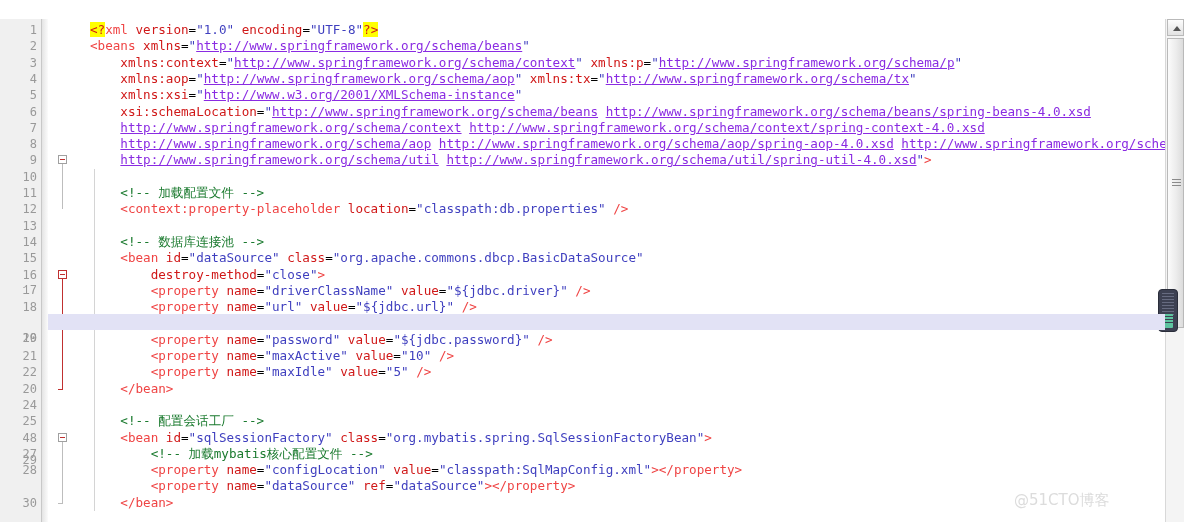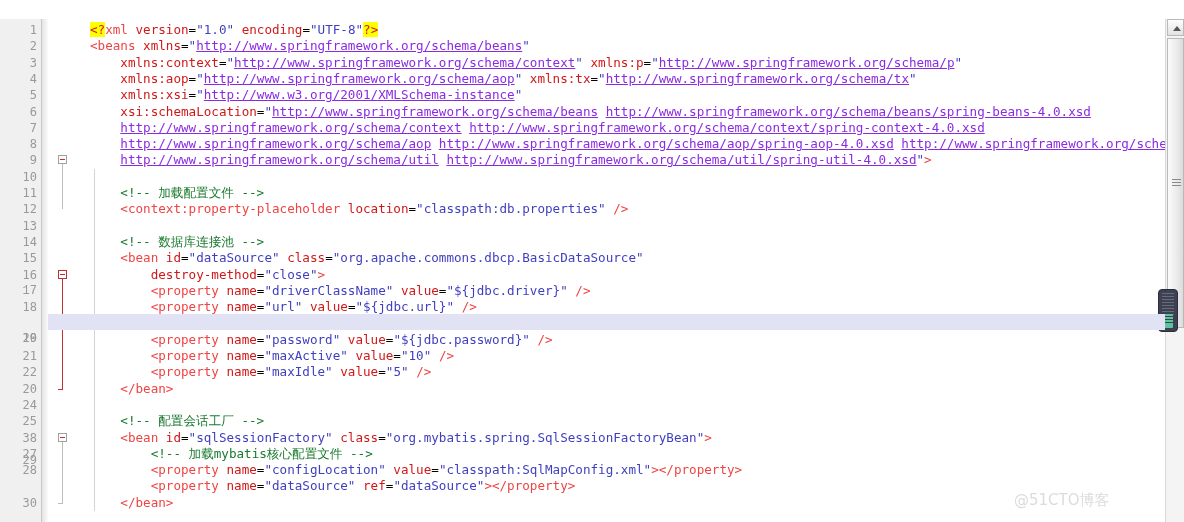--- a/index.html
+++ b/index.html
@@ -281,21 +281,21 @@
         <div class="lineno" style="top: 247.5px;">16</div>
         <div class="lineno" style="top: 263.8px; font-family: Liberation Mono, monospace;">17</div>
         <div class="lineno" style="top: 280.1px;">18</div>
         <div class="lineno" style="top: 281px; margin-top: 30px;">19</div>
         <div class="lineno" style="top: 311px; text-align: right;">20</div>
         <div class="lineno" style="top: 329px;">21</div>
         <div class="lineno" style="top: 345.3px;">22</div>
         <div class="lineno" style="top: 361.6px;">20</div>
         <div class="lineno" style="top: 377.9px;">24</div>
         <div class="lineno" style="top: 394.2px;">25</div>
-        <div class="lineno" style="top: 410.5px;">38</div>
+        <div class="lineno" style="top: 410.5px;">48</div>
         <div class="lineno" style="top: 426.8px;">27</div>
         <div class="lineno" style="top: 443.1px;">28</div>
         <div class="lineno" style="top: 433px;">29</div>
         <div class="lineno" style="top: 475.7px; margin-left: 16px;">30</div>
       </div>
     <div id="gutter-shade"></div>
     <div id="foldcol">
         <div class="fold" style="left: 10px; top: 136.4px;"></div>
         <div class="fold red" style="left: 10px; top: 250.5px;"></div>
         <div class="fold-end" style="left: 10px; top: 369.6px;"></div>

